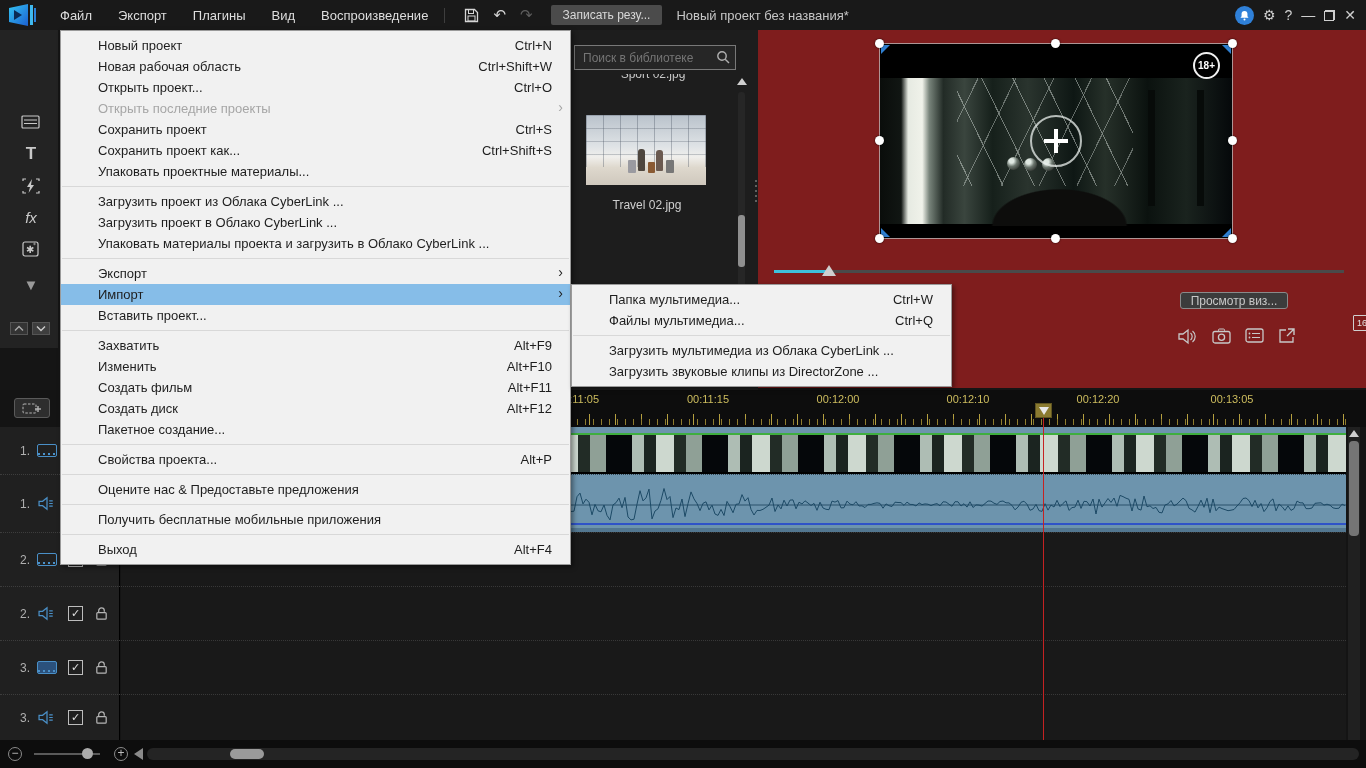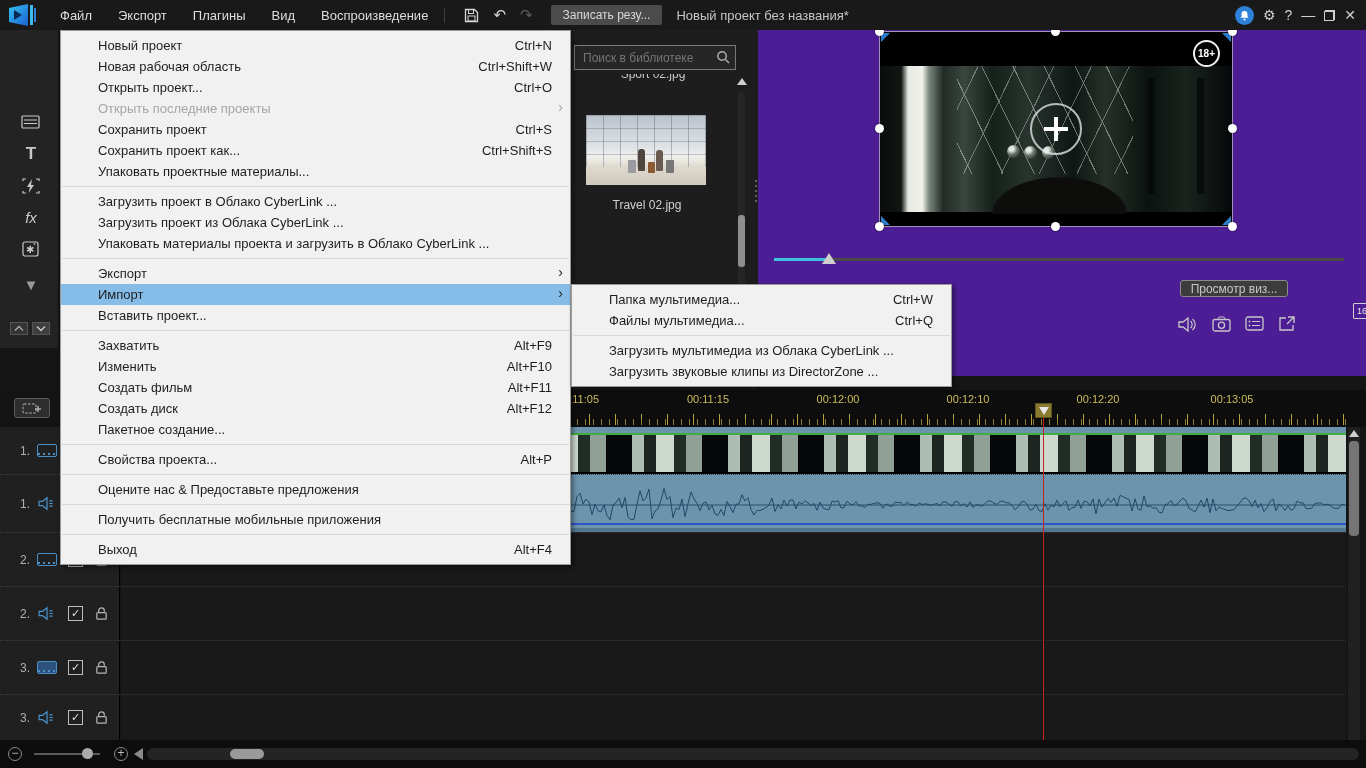--- a/index.html
+++ b/index.html
@@ -46,21 +46,21 @@
                       repeating-linear-gradient(180deg, rgba(70,80,95,.28) 0 1px, transparent 1px 13px); }
   .fig { position:absolute; border-radius:3px 3px 1px 1px; }
   .lib-label { position:absolute; left:0; top:168px; width:178px; text-align:center; color:#cfcfcf; font-size:12px; }
   .lib-scroll-up { position:absolute; left:179px; top:48px; width:0; height:0; border-left:5px solid transparent; border-right:5px solid transparent; border-bottom:7px solid #cfcfcf; }
   .lib-scroll { position:absolute; left:180px; top:62px; width:7px; height:278px; background:#262626; border-radius:3px; }
   .lib-scroll .thumb { position:absolute; left:0; top:123px; width:7px; height:52px; background:#8f8f8f; border-radius:3px; }
   .lib-divider-dots { position:absolute; right:1px; top:150px; display:flex; flex-direction:column; gap:3px; }
   .lib-divider-dots i { width:2px; height:2px; background:#777; border-radius:50%; }
 
   
-  .preview { position:absolute; left:758px; top:16px; width:608px; height:360px; background:#4c1d95; z-index:4; }
+  .preview { position:absolute; left:758px; top:28px; width:608px; height:360px; background:#7f1d1d; z-index:4; }
   .sel { position:absolute; left:122px; top:16px; width:352px; height:194px; background:#000; outline:1px solid rgba(190,190,190,.75); }
   .vid-img { position:absolute; left:0; right:0; top:34px; bottom:14px;
      background:linear-gradient(90deg,#0a0d0b 0%,#111613 6%,#e6eae2 8%,#f0f2ea 12%,#78847b 14%,#222b26 18%,#3a453e 24%,#16201b 32%,#2a342e 42%,#0e1714 55%,#263029 64%,#0b120f 76%,#1a231e 87%,#05080a 100%); }
   .strings { position:absolute; left:22%; right:28%; top:0; height:74%; opacity:.55;
      background-image:repeating-linear-gradient(64deg, transparent 0 13px, rgba(225,233,228,.8) 13px 14px, transparent 14px 28px),
                       repeating-linear-gradient(-64deg, transparent 0 16px, rgba(225,233,228,.7) 16px 17px, transparent 17px 34px); }
   .sphere { position:absolute; width:13px; height:13px; border-radius:50%; background:radial-gradient(circle at 35% 30%, #dfe8e2 0 18%, #6a756d 45%, #10100f 100%); }
   .cradle-base { position:absolute; left:28%; bottom:-2px; width:46%; height:30%; background:radial-gradient(ellipse at 50% 100%, #0d0d0c 58%, transparent 60%); }
   .post { position:absolute; width:7px; top:8%; bottom:12%; background:#070b09; }
   .handle { position:absolute; width:9px; height:9px; background:#fff; border-radius:50%; box-shadow:0 0 2px rgba(0,0,0,.8); z-index:3; }
@@ -519,24 +519,24 @@
       </div>
     <div class="mi">
         <span>Сохранить проект как...</span>
         <span class="sc">Ctrl+Shift+S</span>
       </div>
     <div class="mi">
         <span>Упаковать проектные материалы...</span>
       </div>
     <div class="msep"></div>
     <div class="mi">
+        <span>Загрузить проект из Облака CyberLink ...</span>
+      </div>
+    <div class="mi">
         <span>Загрузить проект в Облако CyberLink ...</span>
-      </div>
-    <div class="mi">
-        <span>Загрузить проект из Облака CyberLink ...</span>
       </div>
     <div class="mi">
         <span>Упаковать материалы проекта и загрузить в Облако CyberLink ...</span>
       </div>
     <div class="msep"></div>
     <div class="mi">
         <span>Экспорт</span>
         <span class="arr">›</span>
       </div>
     <div class="mi hl">

